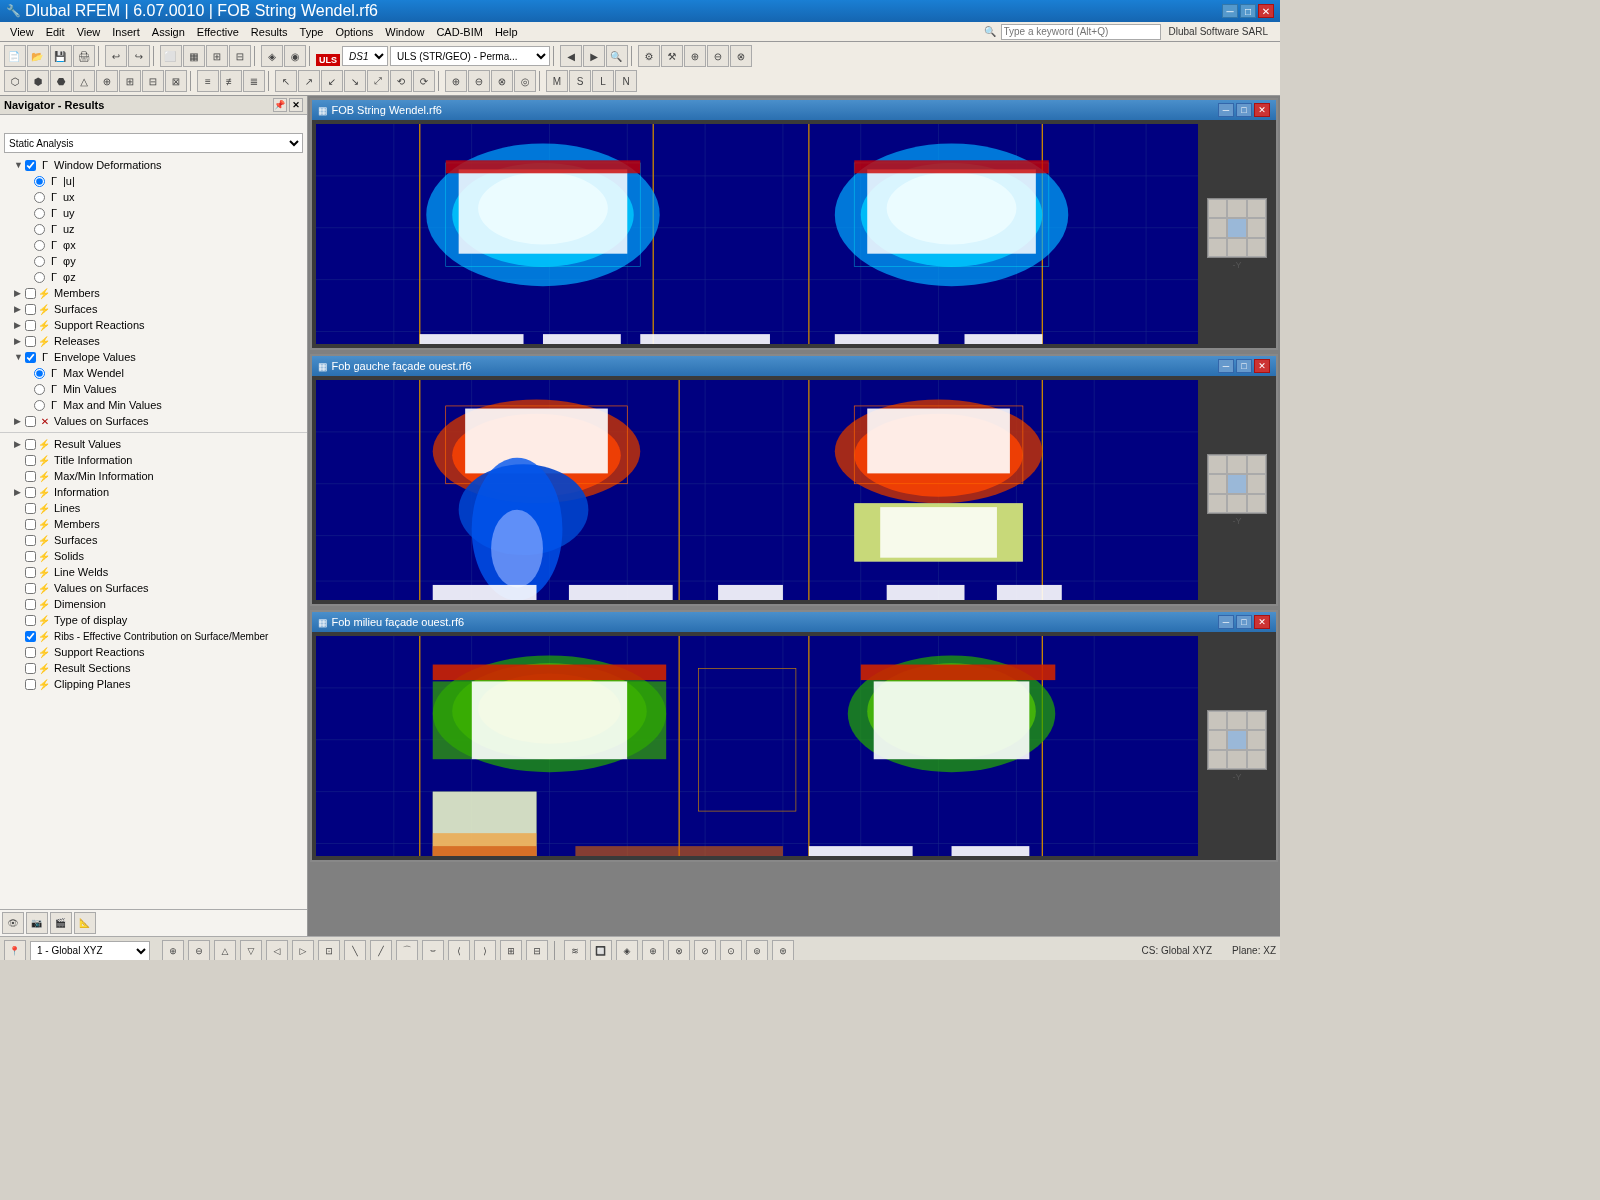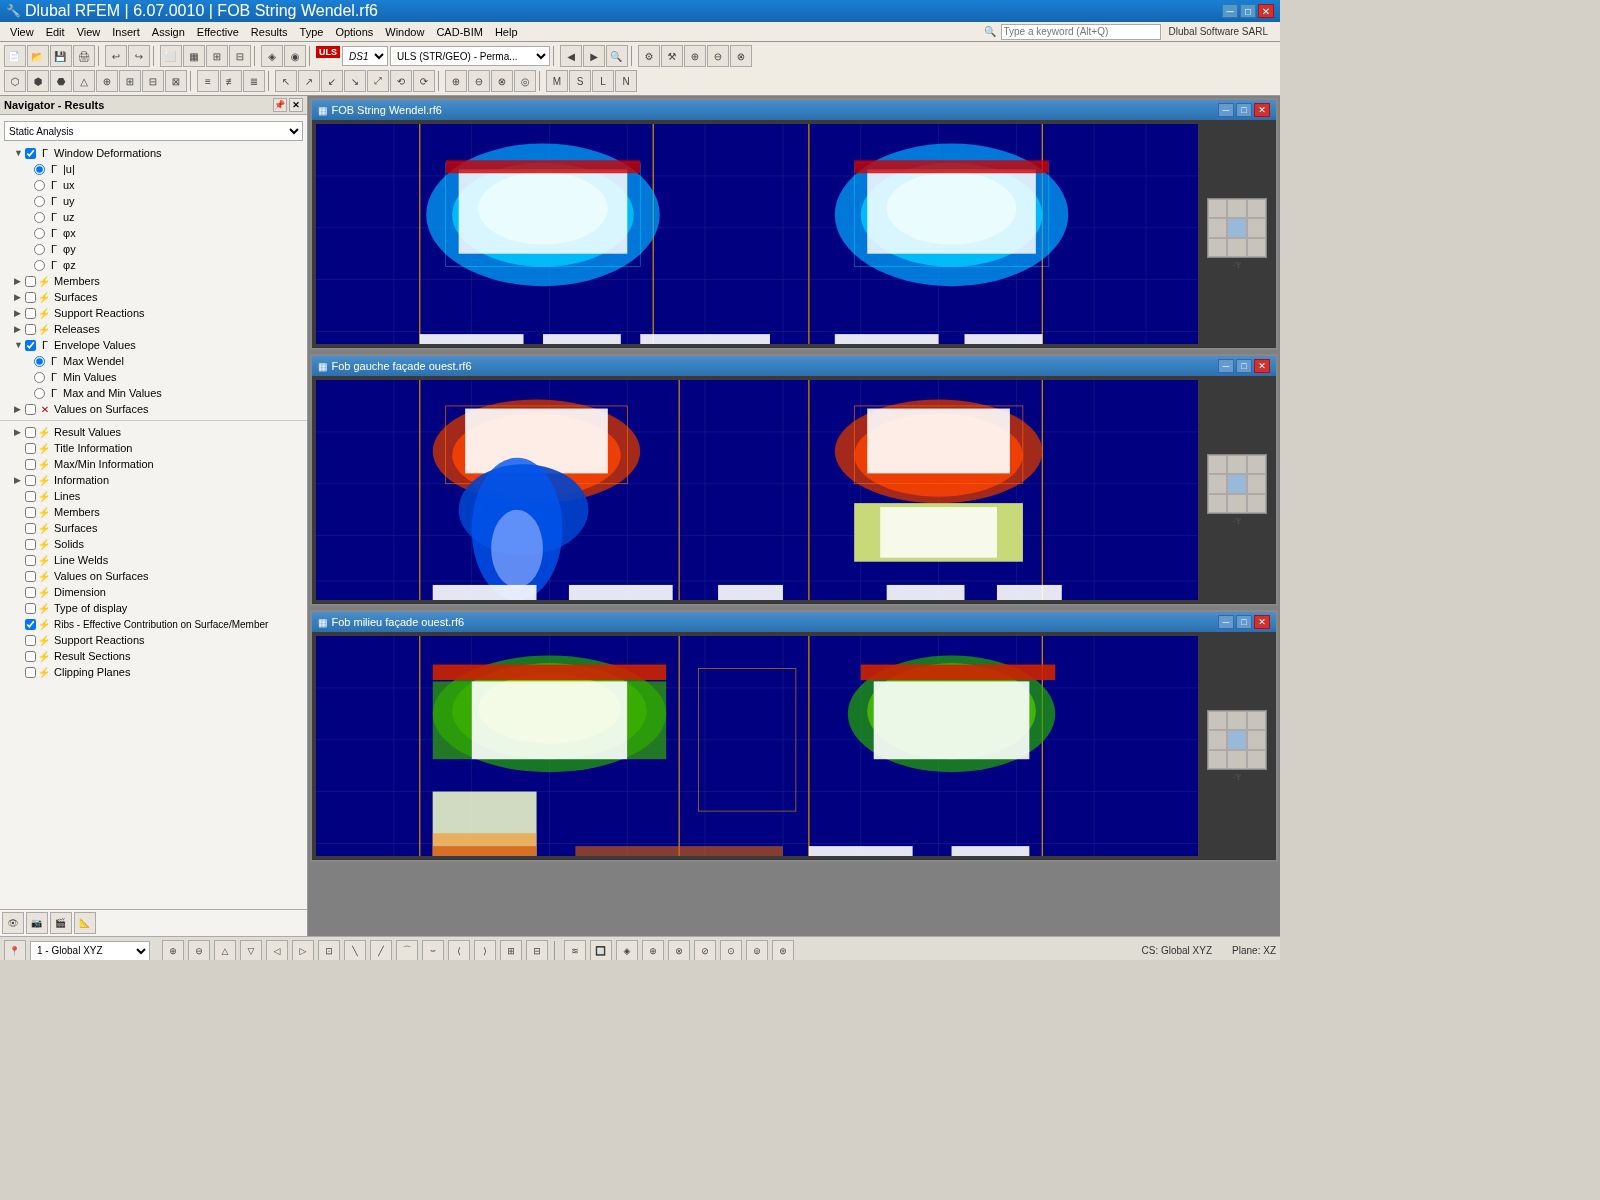--- a/index.html
+++ b/index.html
@@ -91,21 +91,21 @@
     #navigator-header .nav-btn {
       width: 14px; height: 14px;
       background: #e8e4dc;
       border: 1px solid #aaa;
       display: flex; align-items: center; justify-content: center;
       font-size: 9px; cursor: pointer;
     }
     #nav-body { 
       overflow-y: auto; 
       flex: 1;
-      padding: 2px 0;
+      padding: 14px 0;
     }
     .nav-combo {
       width: 100%; height: 20px; font-size: 10px;
       background: white; border: 1px solid #aaa; margin: 2px 0;
     }
     .nav-item {
       display: flex; align-items: center;
       padding: 1px 4px;
       cursor: pointer;
       white-space: nowrap;
@@ -264,21 +264,21 @@
     <div class="tb-btn">↪</div>
     <div class="tb-separator"></div>
     <div class="tb-btn">⬜</div>
     <div class="tb-btn">▦</div>
     <div class="tb-btn">⊞</div>
     <div class="tb-btn">⊟</div>
     <div class="tb-separator"></div>
     <div class="tb-btn">◈</div>
     <div class="tb-btn">◉</div>
     <div class="tb-separator"></div>
-    <div style="display:flex;align-items:flex-start;gap:2px;">
+    <div style="display:flex;align-items:flex-end;gap:2px;">
       <span style="background:#cc0000;color:white;padding:1px 3px;font-size:9px;font-weight:bold;">ULS</span>
       <select class="tb-combo" style="min-width:40px;font-style:italic;">
         <option>DS1</option>
       </select>
       <select class="tb-combo" style="min-width:160px;">
         <option>ULS (STR/GEO) - Perma...</option>
       </select>
     </div>
     <div class="tb-separator"></div>
     <div class="tb-btn">◀</div>

